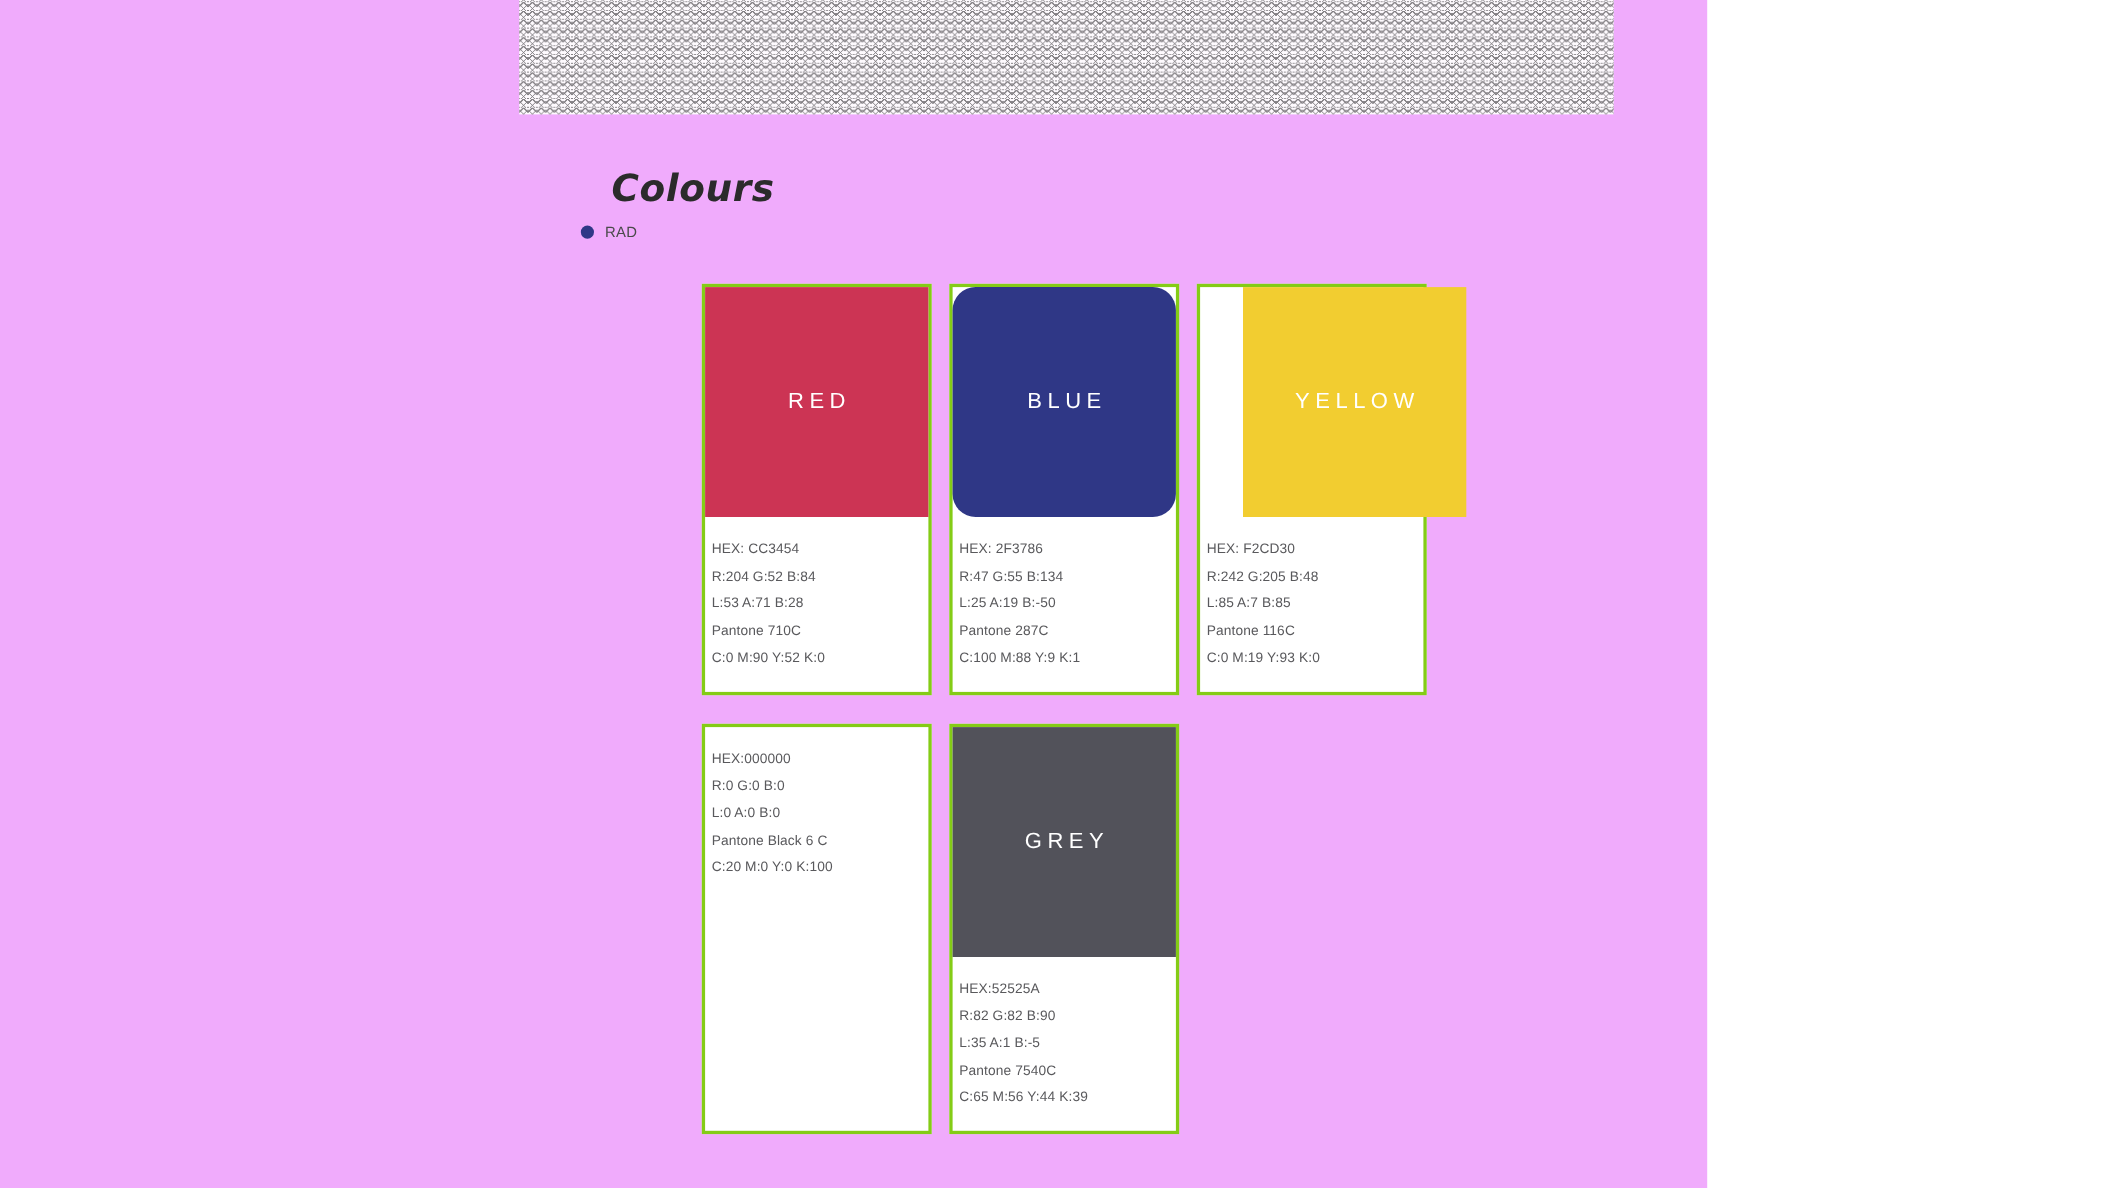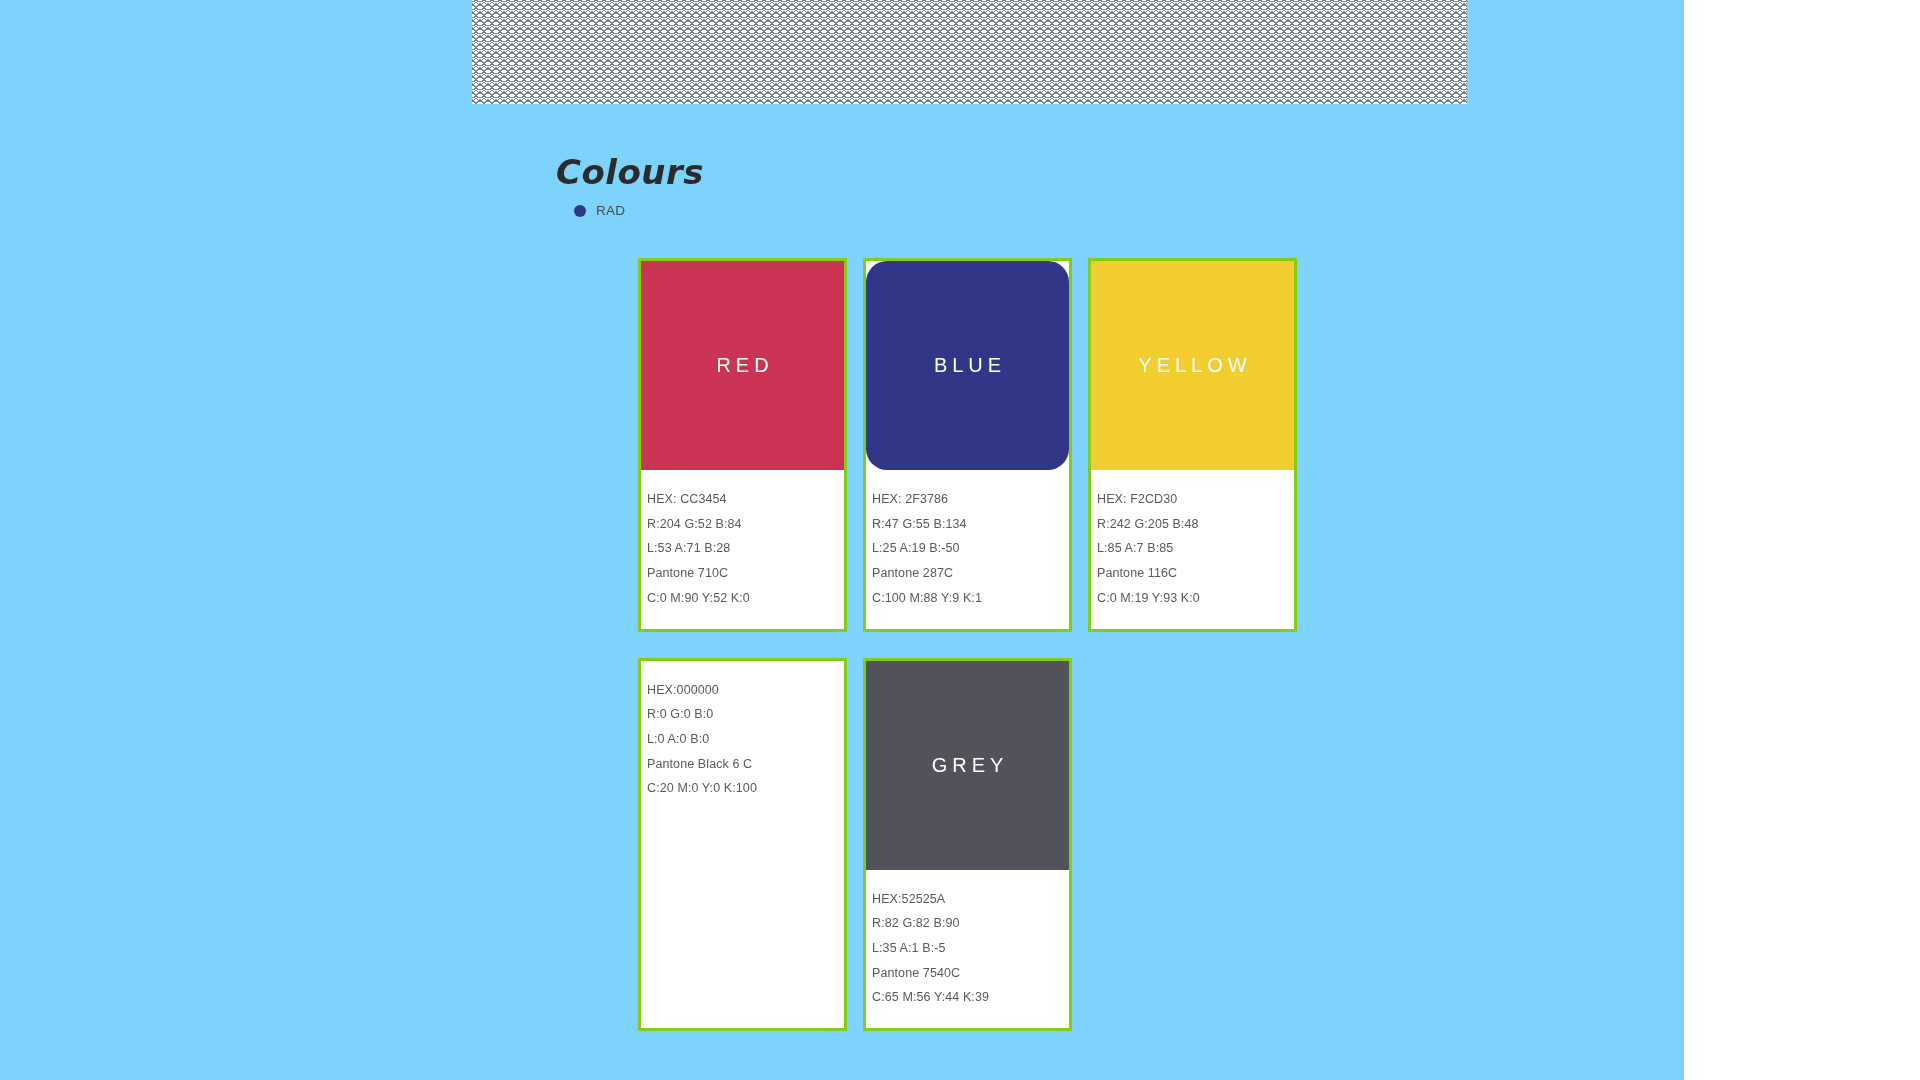--- a/index.html
+++ b/index.html
@@ -11,23 +11,23 @@
   body {
     width: 1920px;
     height: 1080px;
     overflow: hidden;
     font-family: "Liberation Sans", sans-serif;
     -webkit-font-smoothing: antialiased;
   }
 
   .page {
     position: relative;
-    width: 1684px;
+    width: 1552px;
     height: 1080px;
-    background: #7dd3fc;
+    background: #f0abfc;
   }
 
   
   .banner {
     position: absolute;
     left: 472px;
     top: -30px;
     width: 995px;
     height: 134px;
     overflow: hidden;
@@ -50,21 +50,21 @@
     font-size: 34px;
     font-weight: 700;
     font-style: italic;
     letter-spacing: 0.5px;
     color: #2b2b2b;
   }
 
   
   .legend {
     position: absolute;
-    left: 574px;
+    left: 528px;
     top: 203px;
     display: flex;
     align-items: center;
     gap: 10px;
   }
   .legend-dot {
     width: 12px;
     height: 12px;
     border-radius: 50%;
     background: #2F3786;
@@ -165,21 +165,21 @@
           </div>
           <div class="specs">
             <div class="spec-line">HEX: 2F3786</div>
             <div class="spec-line">R:47 G:55 B:134</div>
             <div class="spec-line">L:25 A:19 B:-50</div>
             <div class="spec-line">Pantone 287C</div>
             <div class="spec-line">C:100 M:88 Y:9 K:1</div>
           </div>
         </div>
         <div class="card">
-          <div class="swatch" style="background: rgb(242, 205, 48);">
+          <div class="swatch" style="background: rgb(242, 205, 48); margin-left: 39px;">
             <span class="swatch-label" style="color: rgb(255, 255, 255);">YELLOW</span>
           </div>
           <div class="specs">
             <div class="spec-line">HEX: F2CD30</div>
             <div class="spec-line">R:242 G:205 B:48</div>
             <div class="spec-line">L:85 A:7 B:85</div>
             <div class="spec-line">Pantone 116C</div>
             <div class="spec-line">C:0 M:19 Y:93 K:0</div>
           </div>
         </div>

